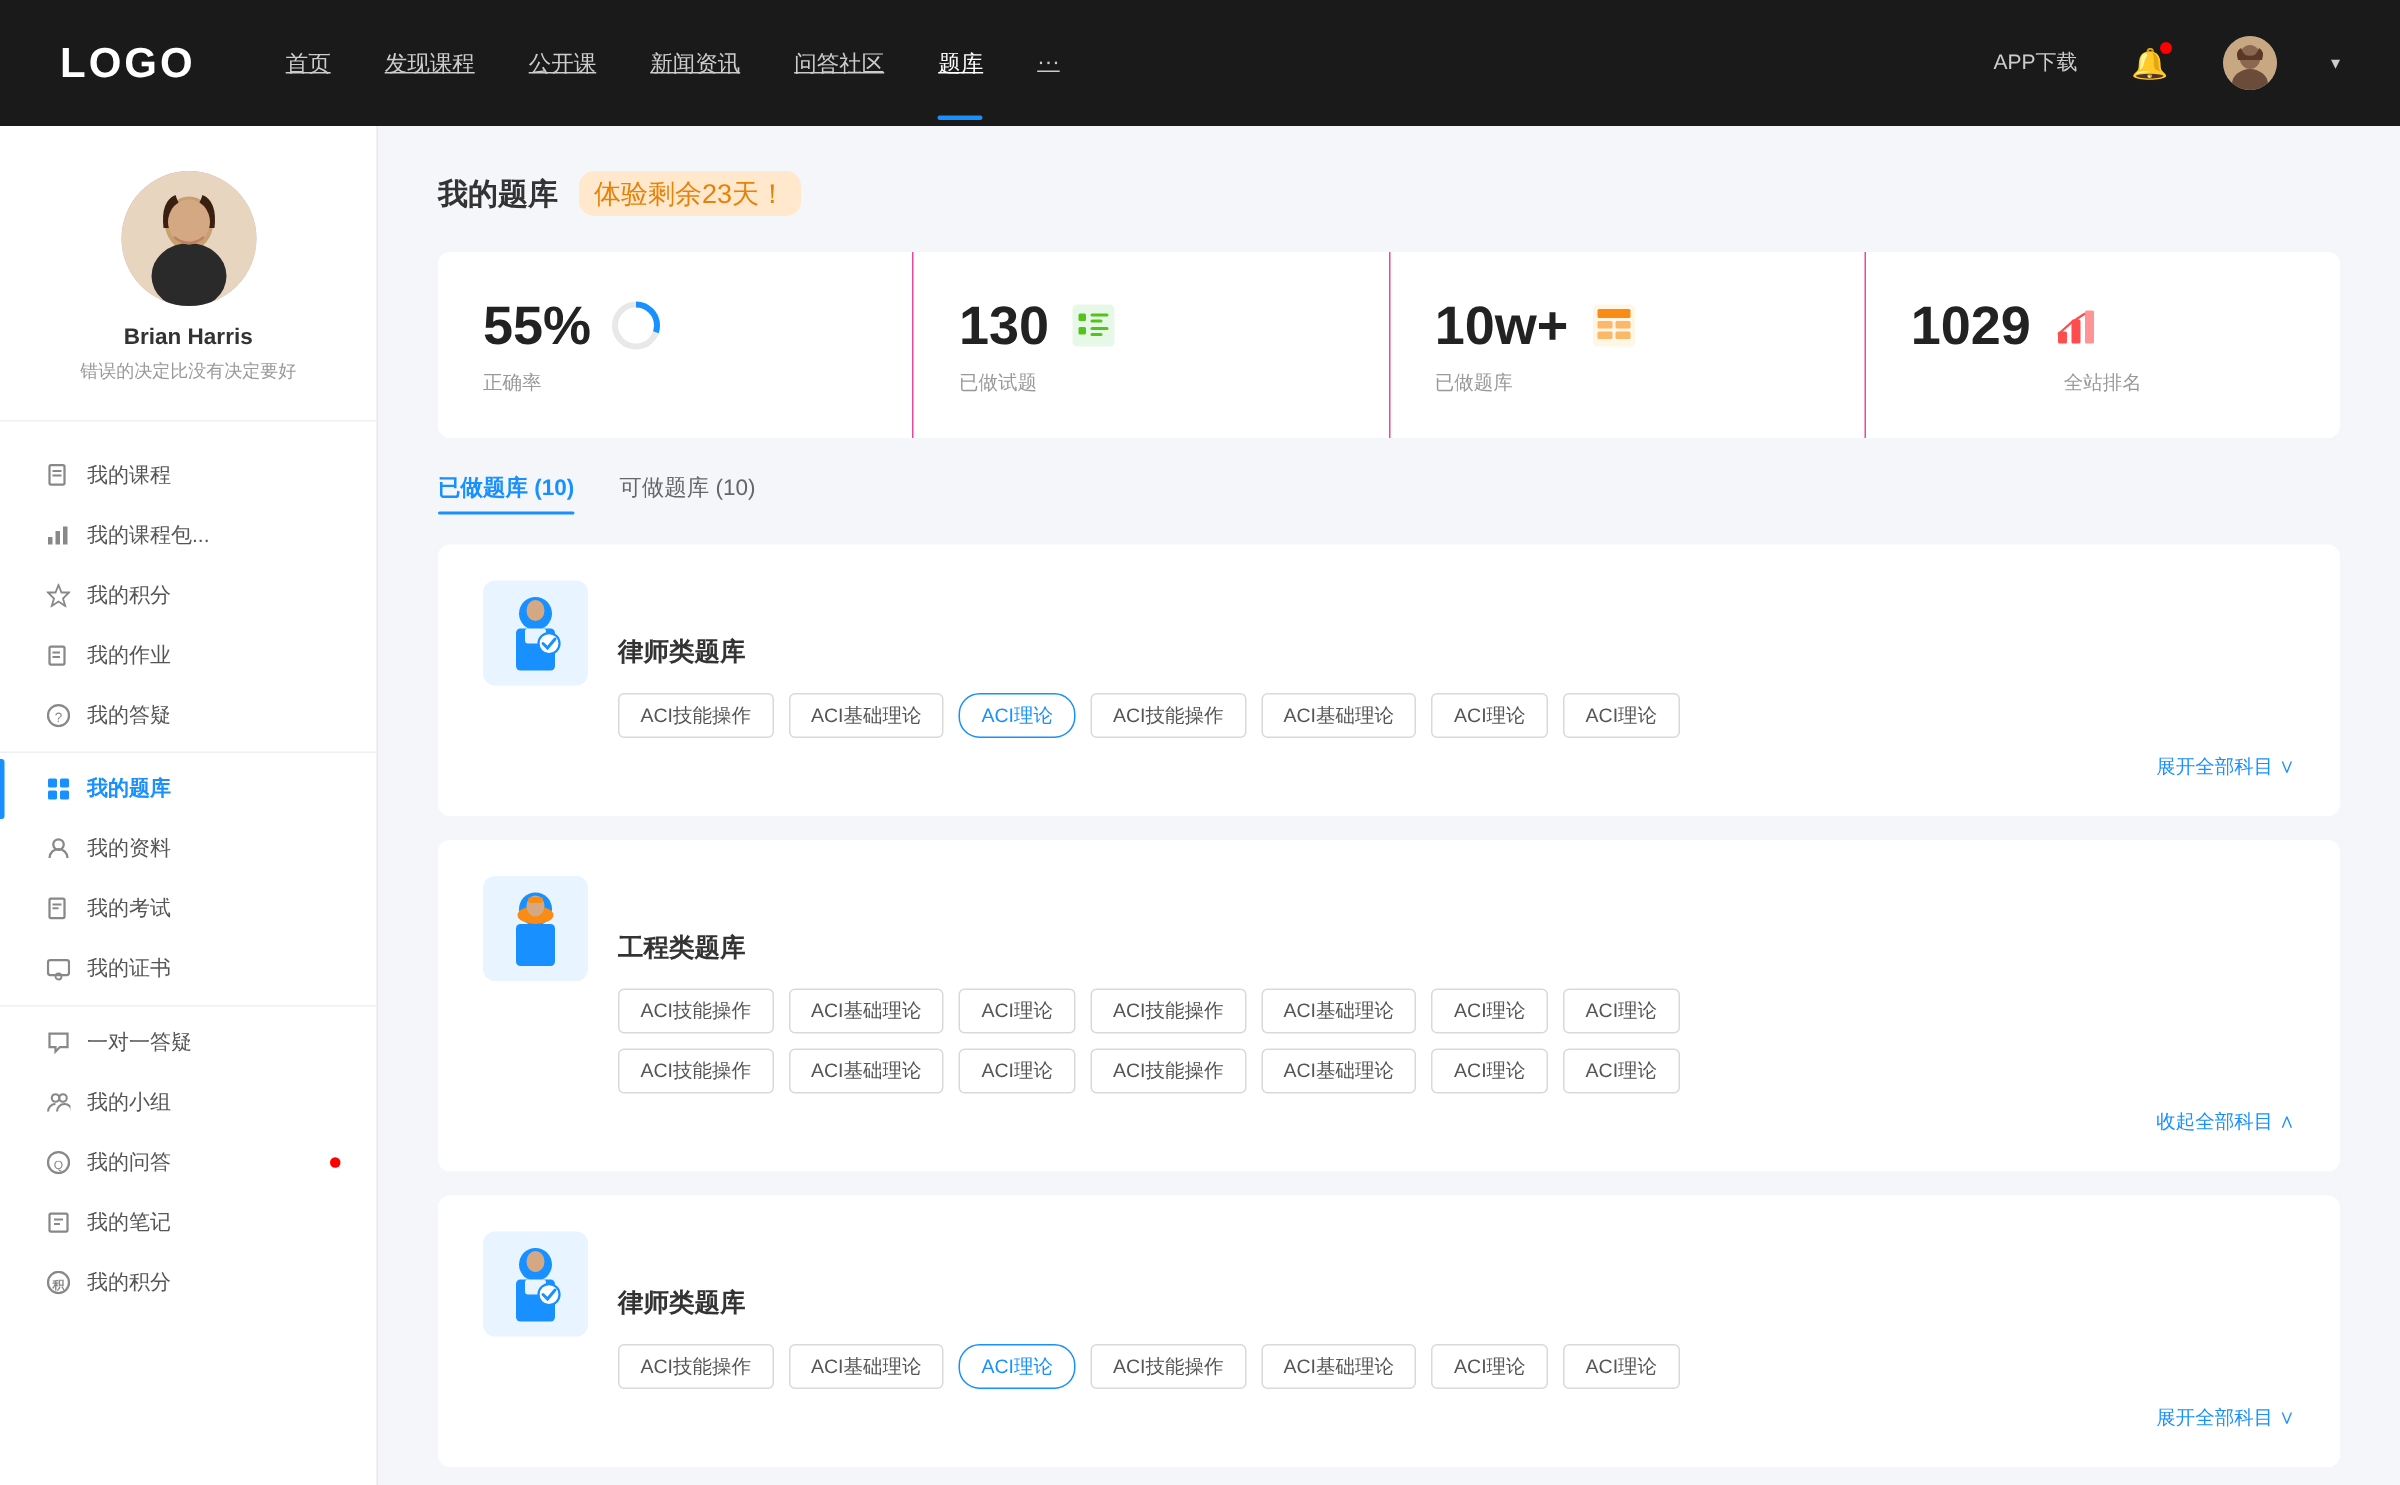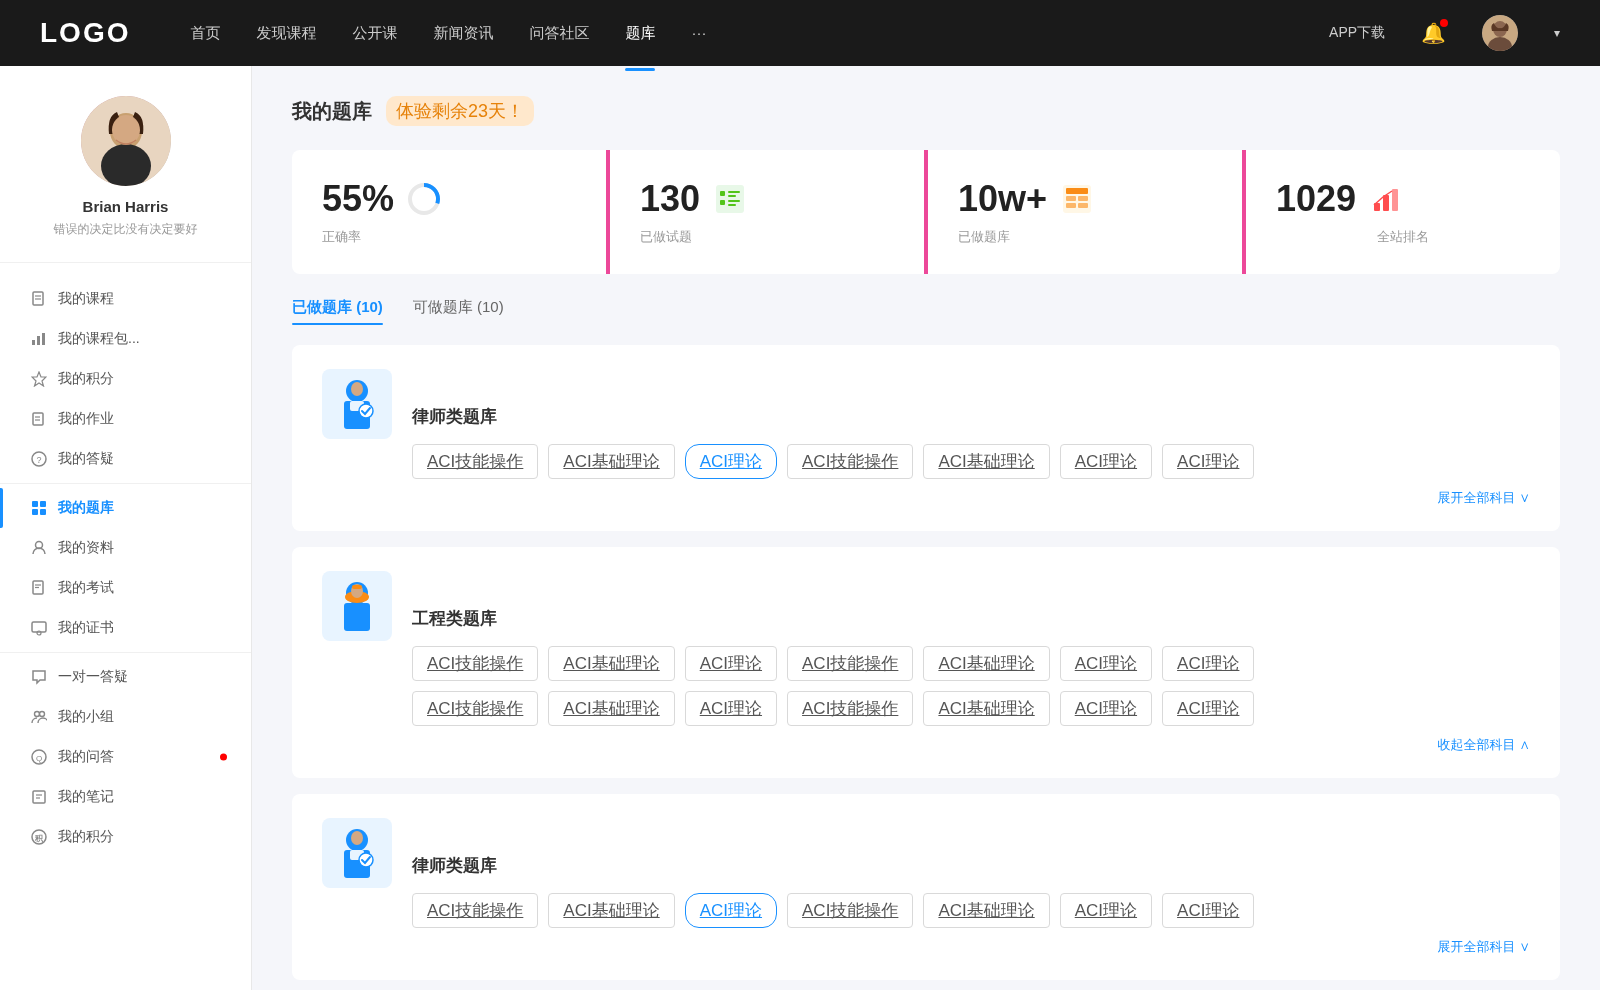--- a/index.html
+++ b/index.html
@@ -1,21 +1,21 @@
 <!DOCTYPE html>
 <html><head>
   <meta charset="utf-8">
   <style>
     * { box-sizing: border-box; margin: 0; padding: 0; }
     body { font-family: -apple-system, BlinkMacSystemFont, 'PingFang SC', 'Microsoft YaHei', sans-serif; background: #f0f2f5; min-height: 990px; }
 
     
     .navbar {
       background: #1a1a1a;
-      height: 66px;
+      height: 84px;
       display: flex;
       align-items: center;
       padding: 0 40px;
       gap: 0;
     }
     .navbar-logo {
       color: white;
       font-size: 28px;
       font-weight: bold;
       letter-spacing: 2px;
@@ -25,20 +25,21 @@
       display: flex;
       gap: 36px;
       flex: 1;
     }
     .navbar-link {
       color: #ccc;
       font-size: 15px;
       cursor: pointer;
       padding: 4px 0;
       position: relative;
+      text-decoration: underline;
     }
     .navbar-link.active {
       color: white;
     }
     .navbar-link.active::after {
       content: '';
       position: absolute;
       bottom: -24px;
       left: 0;
       right: 0;
@@ -197,21 +198,21 @@
     .stats-row {
       display: flex;
       background: white;
       border-radius: 8px;
       margin-bottom: 24px;
       overflow: hidden;
     }
     .stat-item {
       flex: 1;
       padding: 28px 30px;
-      border-right: 4px solid #ec4899;
+      border-right: 1px solid #ec4899;
       display: flex;
       flex-direction: column;
       gap: 8px;
     }
     .stat-item:last-child { border-right: none; text-align: center; }
     .stat-top {
       display: flex;
       align-items: center;
       gap: 12px;
     }
@@ -284,24 +285,23 @@
     }
     .bank-card-tags {
       display: flex;
       flex-wrap: wrap;
       gap: 10px;
     }
     .tag {
       border: 1px solid #d9d9d9;
       border-radius: 4px;
       padding: 5px 14px;
-      font-size: 17px;
+      font-size: 13px;
       color: #555;
       cursor: pointer;
-      text-decoration: underline;
     }
     .tag.active-tag {
       border-color: #1890ff;
       color: #1890ff;
       border-radius: 14px;
     }
     .tag-row-2 {
       margin-top: 10px;
     }
     .expand-link {

